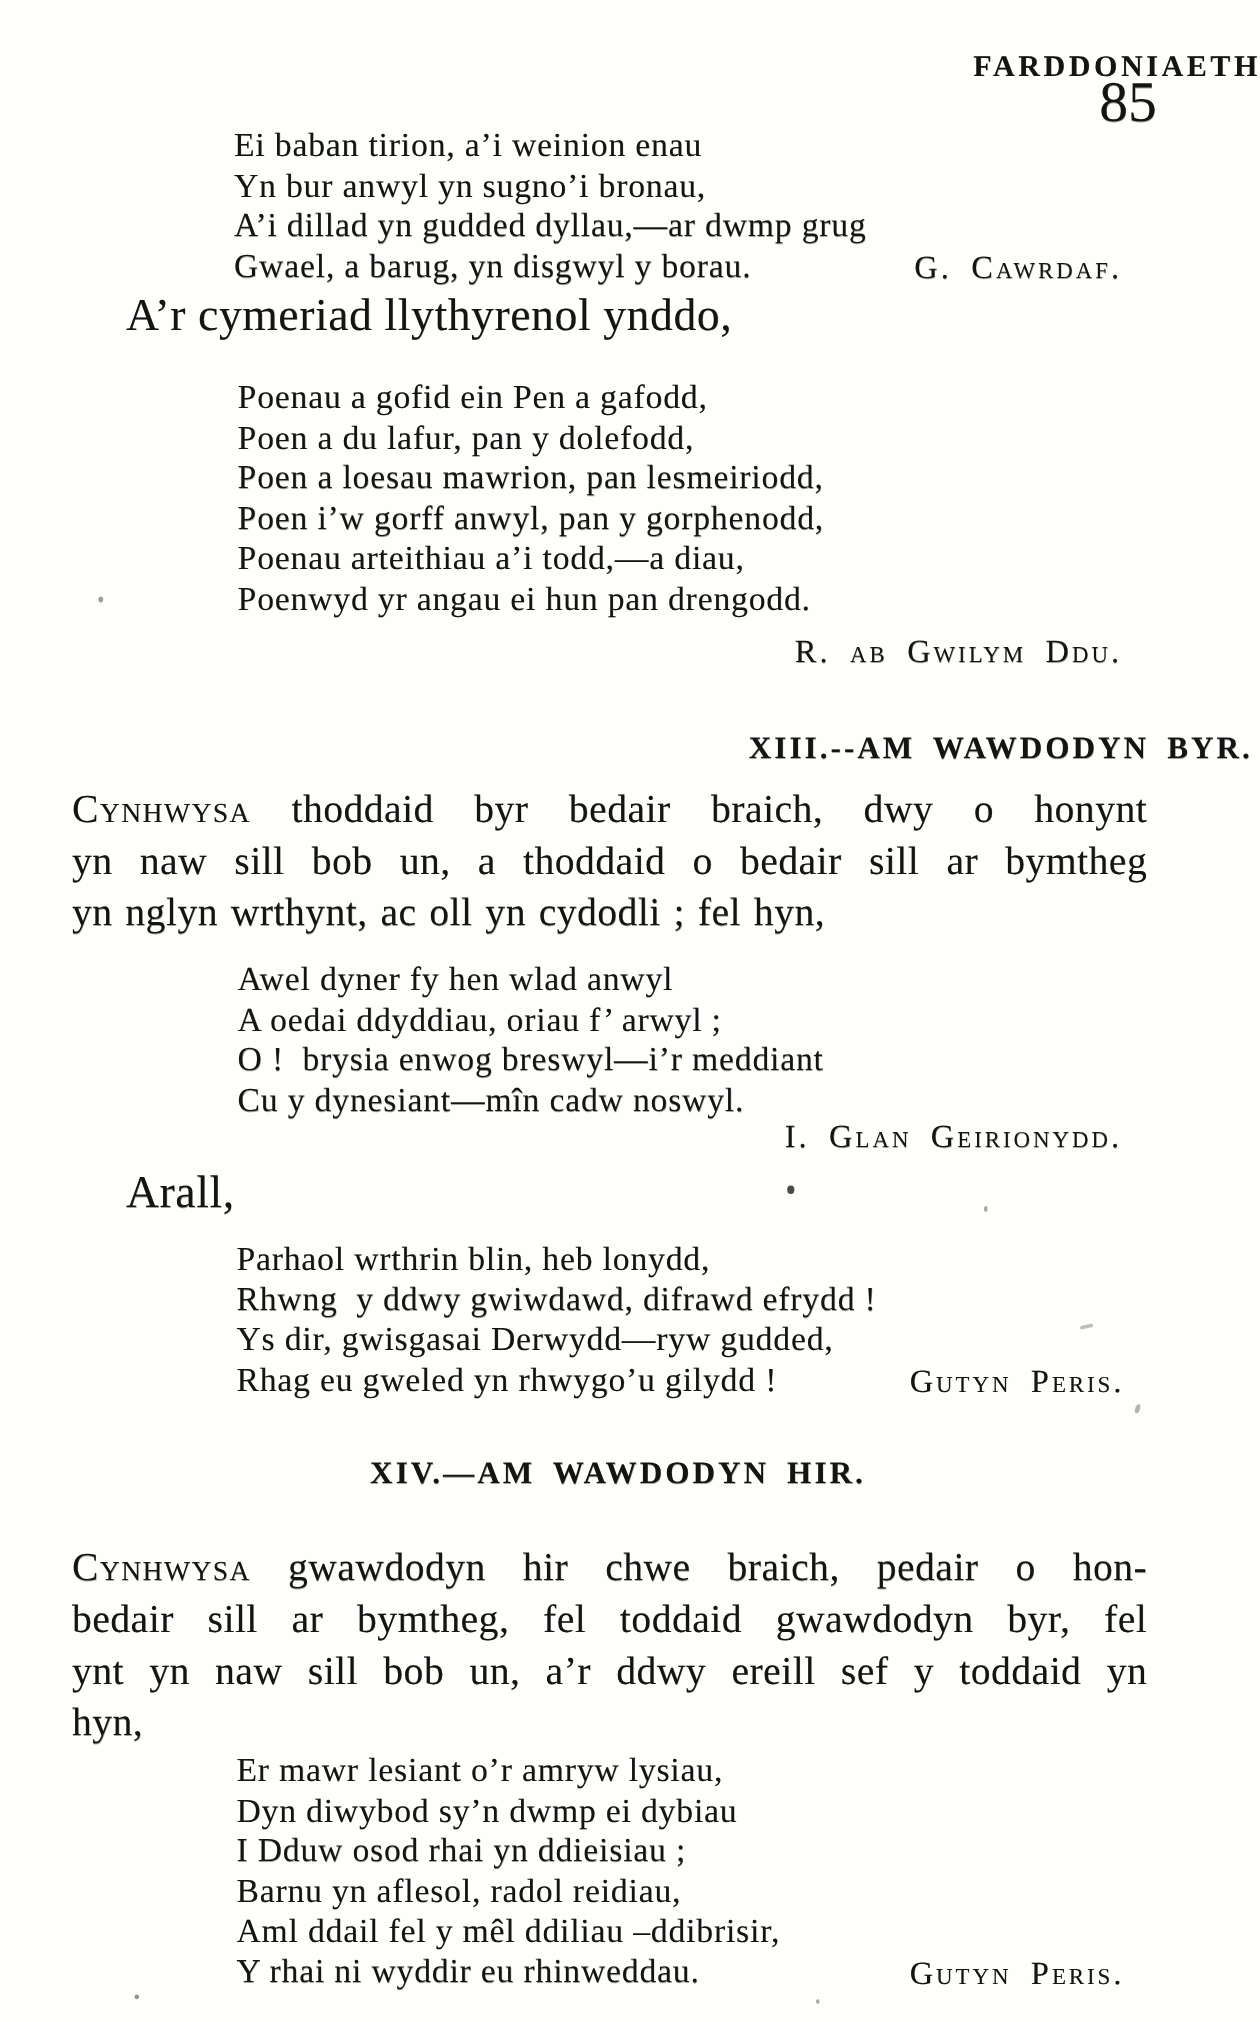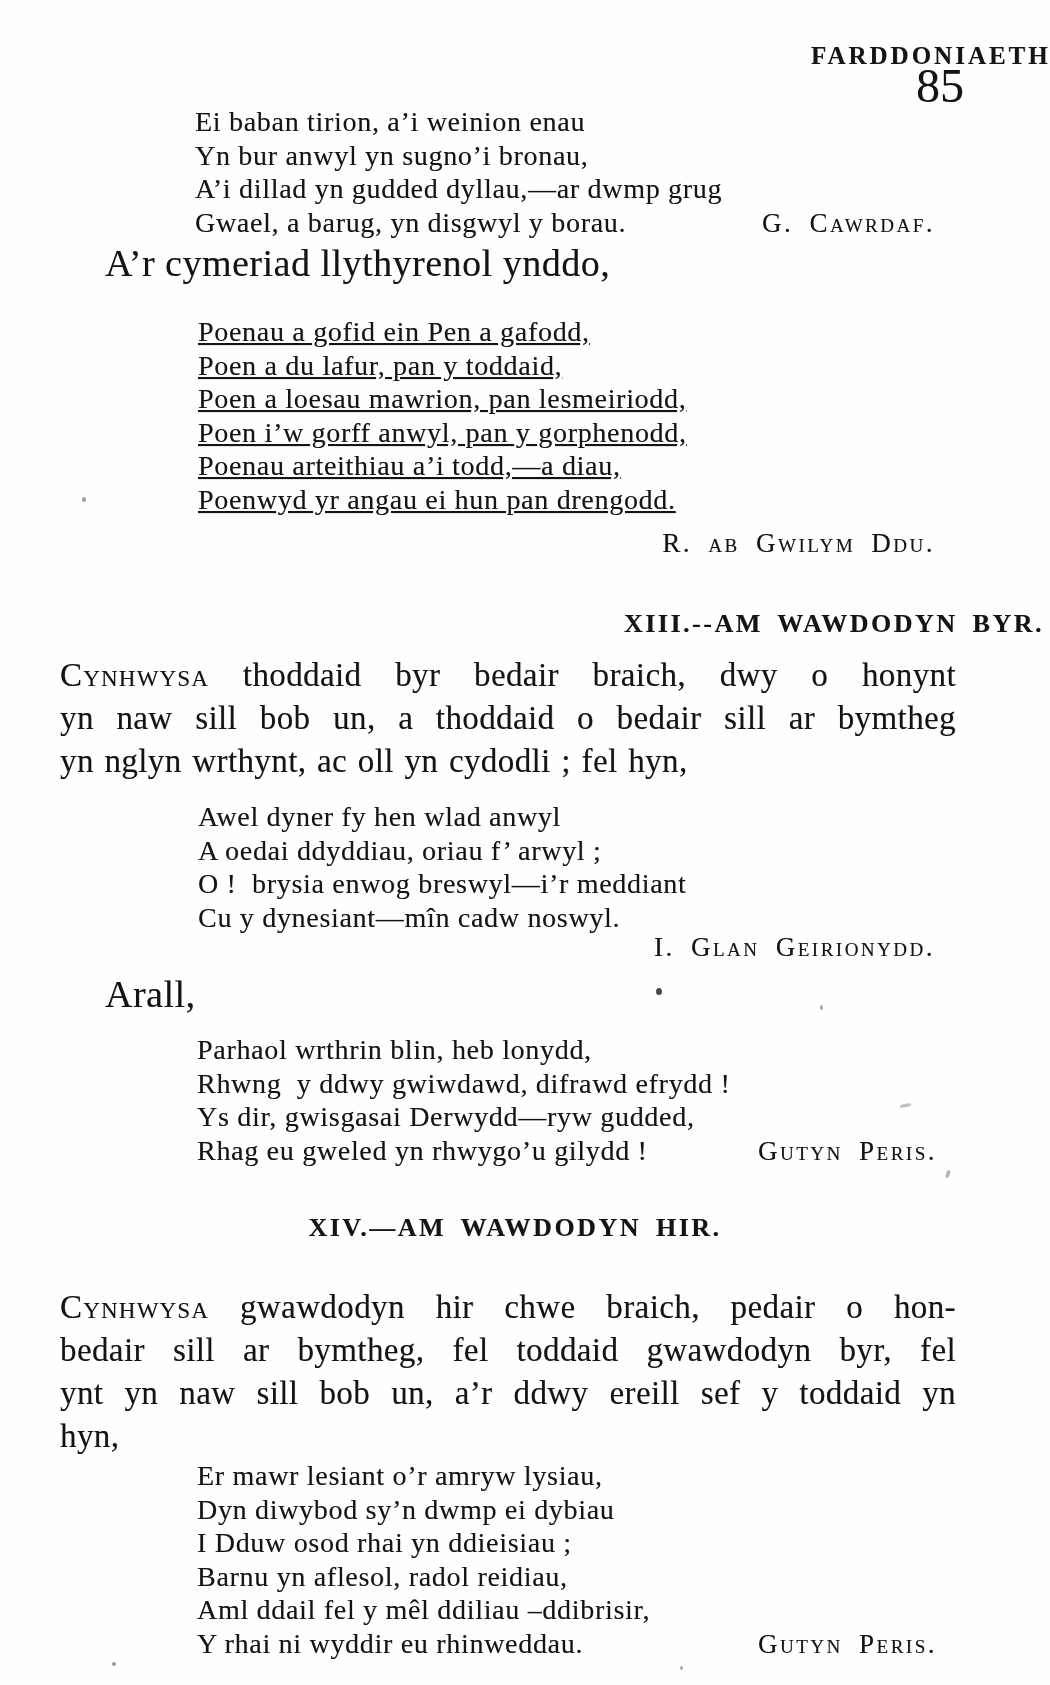--- a/index.html
+++ b/index.html
@@ -88,23 +88,23 @@
     <div class="verse-line">Yn bur anwyl yn sugno’i bronau,</div>
     <div class="verse-line">A’i dillad yn gudded dyllau,—ar dwmp grug</div>
     <div class="verse-line last-line">
       <span>Gwael, a barug, yn disgwyl y borau.</span>
       <span class="attrib">G. Cawrdaf.</span>
     </div>
   </div>
 
   <div class="abs lead-in" style="left:105px; top:240px;">A’r cymeriad llythyrenol ynddo,</div>
 
-  <div class="abs stanza" style="left:198px; top:315px;text-decoration:underline;">
+  <div class="abs stanza" style="left:198px; top:315px;">
     <div class="verse-line">Poenau a gofid ein Pen a gafodd,</div>
-    <div class="verse-line">Poen a du lafur, pan y toddaid,</div>
+    <div class="verse-line">Poen a du lafur, pan y dolefodd,</div>
     <div class="verse-line">Poen a loesau mawrion, pan lesmeiriodd,</div>
     <div class="verse-line">Poen i’w gorff anwyl, pan y gorphenodd,</div>
     <div class="verse-line">Poenau arteithiau a’i todd,—a diau,</div>
     <div class="verse-line">Poenwyd yr angau ei hun pan drengodd.</div>
   </div>
   <div class="abs attrib attrib-line" style="left:195px; top:512px;margin-top:14px;">R. ab Gwilym Ddu.</div>
 
   <div class="abs section-heading" style="left:0; width:1044px; top:608px;text-align:right;">XIII.--AM WAWDODYN BYR.</div>
 
   <div class="abs prose" style="left:60px; top:654px;">

